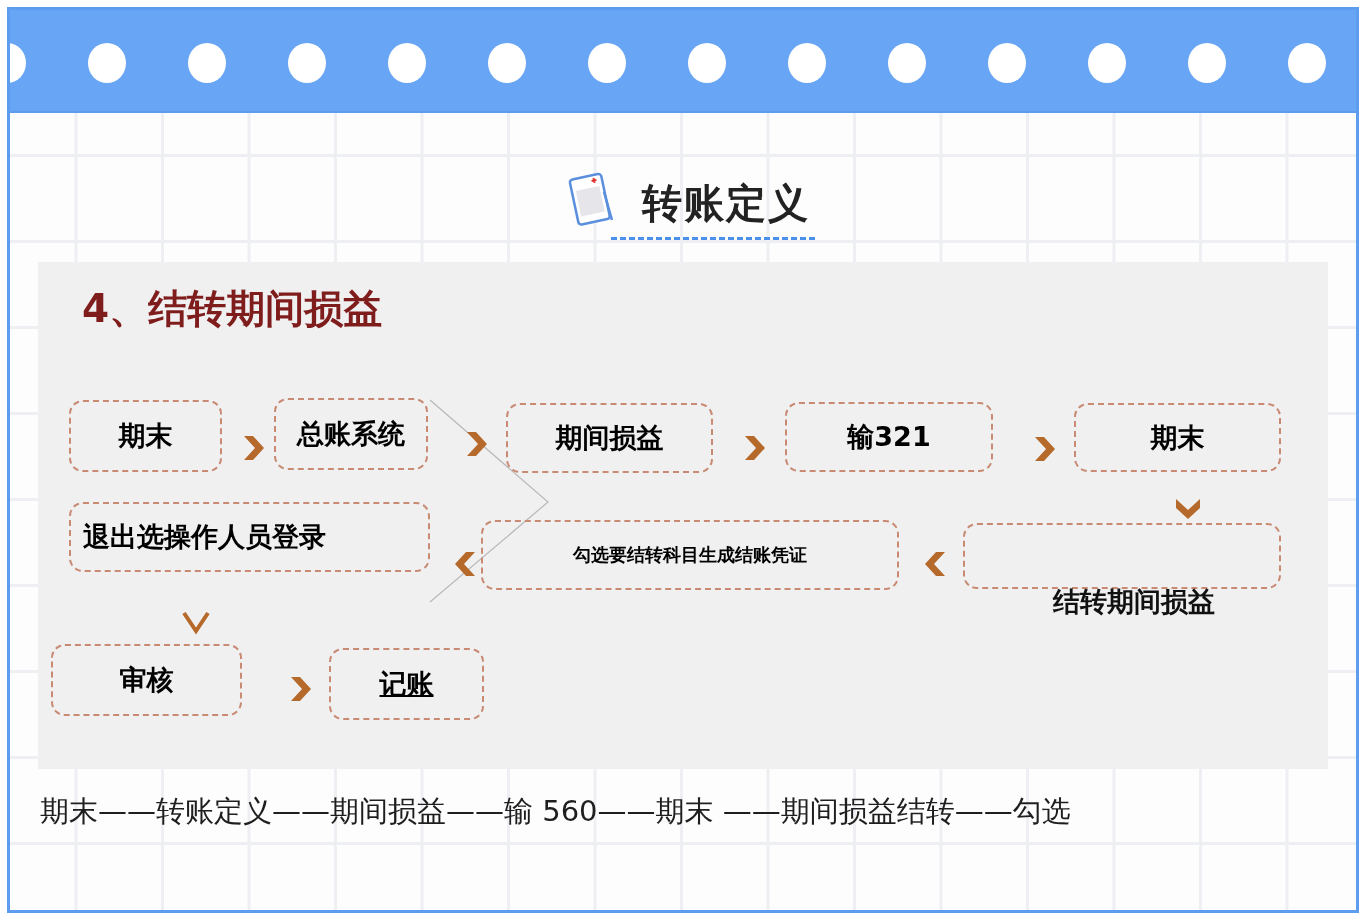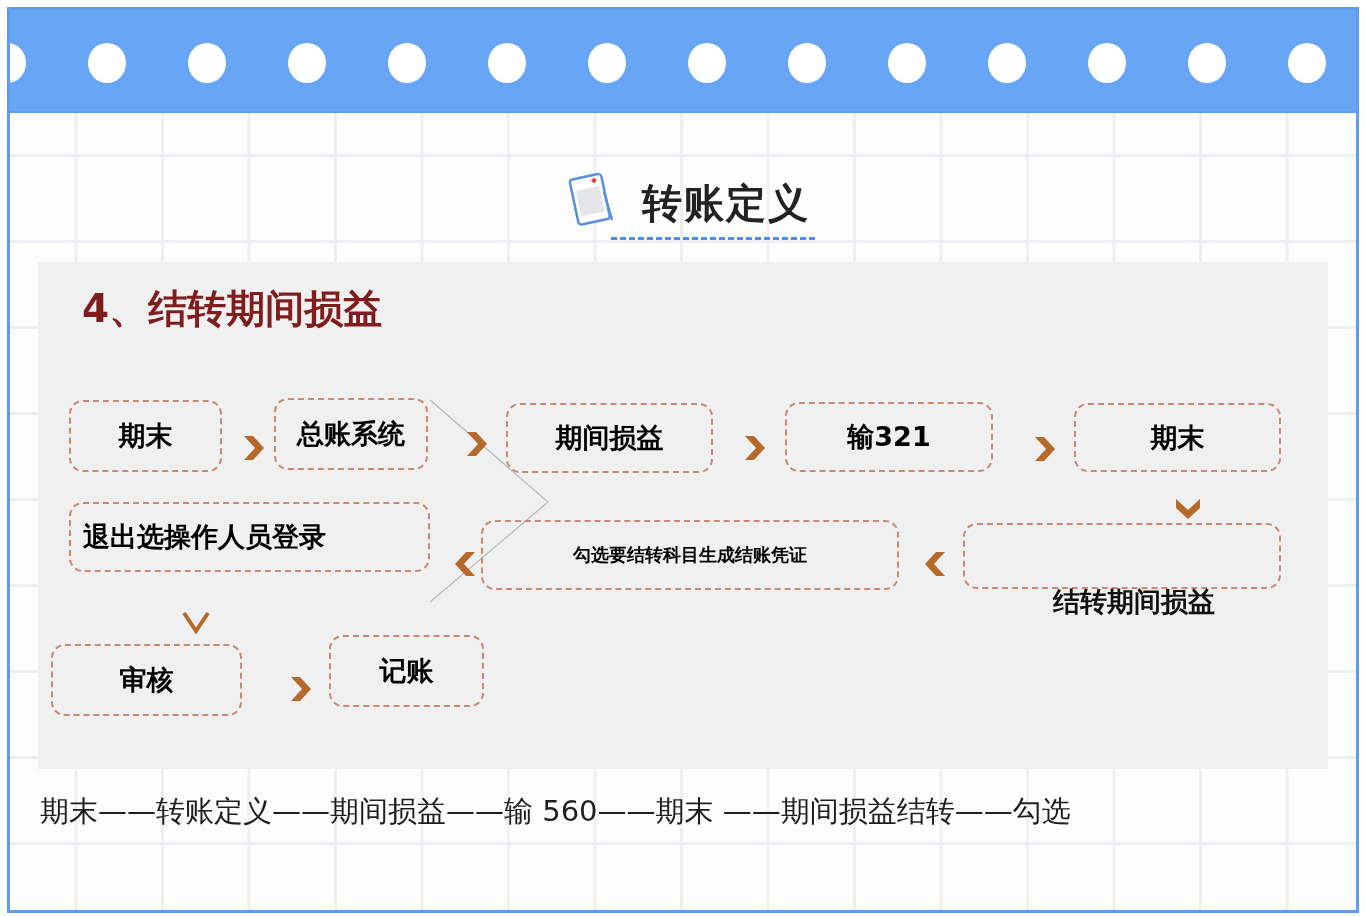--- a/index.html
+++ b/index.html
@@ -133,21 +133,21 @@
     <div class="node" style="left:443px; top:258px; width:418px; height:70px; font-size:18px;">
       <span>勾选要结转科目生成结账凭证</span>
     </div>
     <div class="node left-align" style="left:31px; top:240px; width:361px; height:70px;align-items:center;">
       <span>退出选操作人员登录</span>
     </div>
 
     <div class="node" style="left:13px; top:382px; width:191px; height:72px;">
       <span>审核</span>
     </div>
-    <div class="node" style="left:291px; top:373px; width:155px; height:72px;">
+    <div class="node" style="left:291px; top:386px; width:155px; height:72px;text-decoration:underline;">
       <span>记账</span>
     </div>
 
     <svg class="chev" style="left:203px; top:172px;" viewBox="0 0 26 28">
         <path d="M3 2 L12 2 L23 14 L12 26 L3 26 L14 14 Z" fill="#b5692a"></path>
       </svg>
     <svg class="chev" style="left:426px; top:168px;" viewBox="0 0 26 28">
         <path d="M3 2 L12 2 L23 14 L12 26 L3 26 L14 14 Z" fill="#b5692a"></path>
       </svg>
     <svg class="chev" style="left:704px; top:172px;" viewBox="0 0 26 28">

